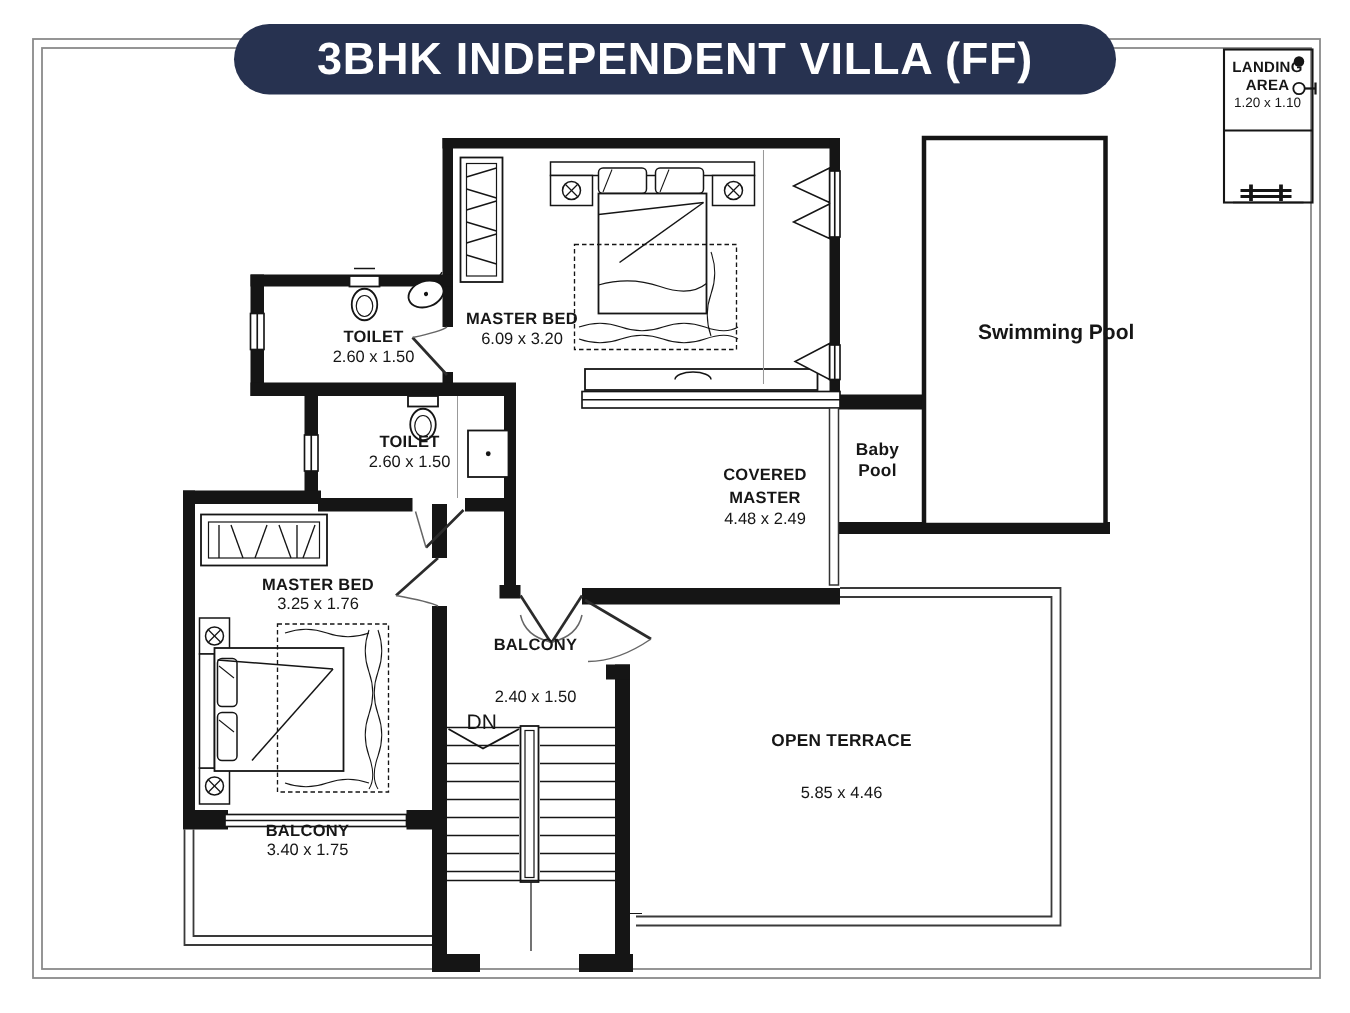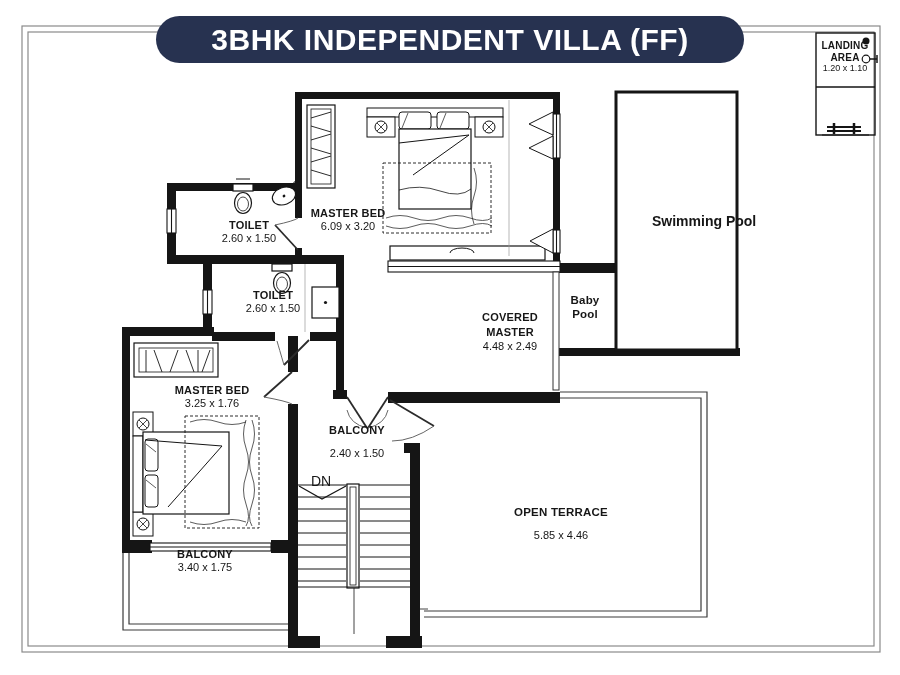--- a/index.html
+++ b/index.html
@@ -7,21 +7,21 @@
           font-family:"Liberation Sans","DejaVu Sans",sans-serif;color:#161616;}
   #plan-svg{position:absolute;left:0;top:0;}
   .banner{position:absolute;left:156px;top:16px;width:588px;height:47px;background:#273250;
           border-radius:29px;display:flex;align-items:center;justify-content:center;z-index:5;}
   .banner span{color:#ffffff;font-size:30px;font-weight:700;letter-spacing:.5px;white-space:nowrap;}
   .lbl{position:absolute;transform:translateX(-50%);text-align:center;white-space:nowrap;z-index:4;}
   .lbl .nm{font-size:11px;font-weight:700;line-height:13px;letter-spacing:.2px;}
   .lbl .dm{font-size:11px;font-weight:400;line-height:13px;}
   .lbl.sm .nm{font-size:10px;line-height:11.5px;}
   .lbl.sm .dm{font-size:9px;line-height:11px;}
-  .lbl.gap .dm{margin-top:10px;}
+  .lbl.gap .dm{margin-top:22px;}
   .single{position:absolute;z-index:4;font-size:14px;font-weight:400;white-space:nowrap;margin-top:11px;}
   .bold{font-weight:700;}
 </style>
 </head>
 <body>
 
 <div id="canvas">
 
 <svg id="plan-svg" width="900" height="675" viewBox="0 0 900 675">
 
@@ -318,21 +318,21 @@
     <div class="dm">3.25 x 1.76</div>
   </div>
 
   <div class="lbl gap" style="left:357px;top:424px">
     <div class="nm">BALCONY</div>
     <div class="dm">2.40 x 1.50</div>
   </div>
 
   <div class="single" style="left:311px;top:462px">DN</div>
 
-  <div class="lbl gap" style="left:561px;top:506px">
+  <div class="lbl gap" style="left:561px;top:488px">
     <div class="nm" style="font-size:11.5px">OPEN TERRACE</div>
     <div class="dm">5.85 x 4.46</div>
   </div>
 
   <div class="lbl" style="left:205px;top:548px">
     <div class="nm">BALCONY</div>
     <div class="dm">3.40 x 1.75</div>
   </div>
 
 </div>

